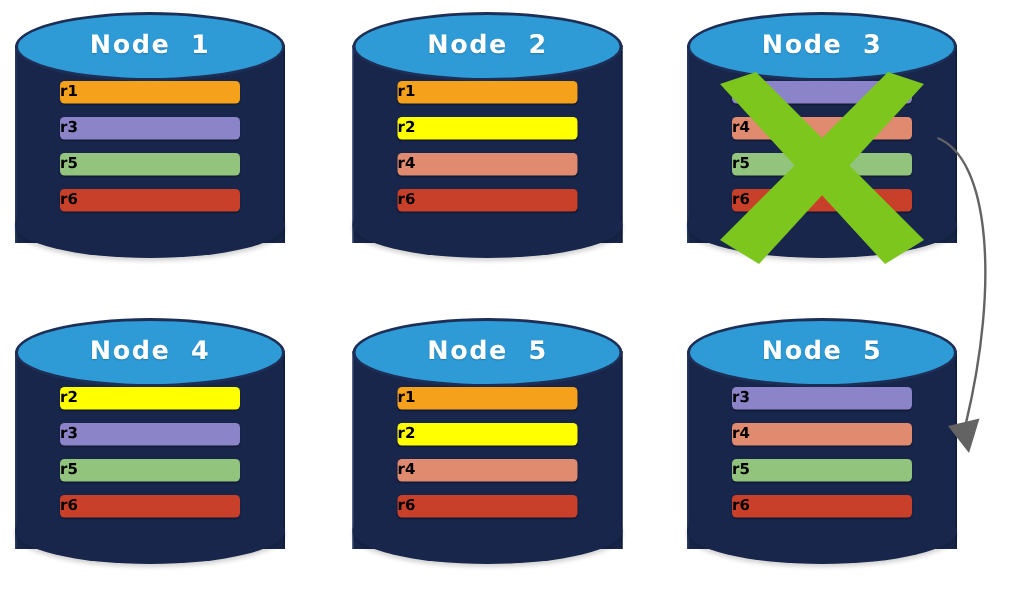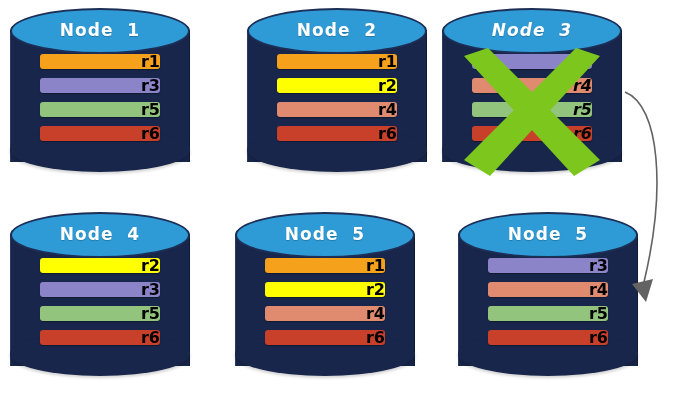--- a/index.html
+++ b/index.html
@@ -88,23 +88,23 @@
     left: 30px;
     top: 46px;
     width: 120px;
     z-index: 2;
   }
 
   .shard {
     height: 15px;
     margin-bottom: 9px;
     border-radius: 3px;
-    text-align: right;
+    text-align: left;
     line-height: 15px;
-    font-size: 16px;
+    font-size: 10px;
     font-weight: bold;
     color: #000000;
     box-shadow: 0 1px 1px rgba(0,0,0,0.35);
   }
 
   
   .fail-x {
     position: absolute;
     left: 0;
     top: 0;
@@ -135,34 +135,34 @@
     <div class="cyl-top"></div>
     <div class="node-label">Node  1</div>
     <div class="shards">
       <div class="shard" style="background: rgb(245, 161, 27);">r1</div>
       <div class="shard" style="background: rgb(140, 132, 200);">r3</div>
       <div class="shard" style="background: rgb(146, 196, 125);">r5</div>
       <div class="shard" style="background: rgb(201, 64, 42);">r6</div>
     </div>
   </div>
 
-  <div class="node" style="left:247px; top:8px;">
+  <div class="node" style="left:235px; top:8px;">
     <div class="cyl-body"></div>
     <div class="cyl-bottom"></div>
     <div class="cyl-top"></div>
     <div class="node-label">Node  2</div>
     <div class="shards">
       <div class="shard" style="background: rgb(245, 161, 27);">r1</div>
       <div class="shard" style="background: rgb(255, 255, 0);">r2</div>
       <div class="shard" style="background: rgb(224, 138, 112);">r4</div>
       <div class="shard" style="background: rgb(201, 64, 42);">r6</div>
     </div>
   </div>
 
-  <div class="node" style="left:442px; top:8px;font-style:italic;">
+  <div class="node" style="left:458px; top:8px;">
     <div class="cyl-body"></div>
     <div class="cyl-bottom"></div>
     <div class="cyl-top"></div>
     <div class="node-label">Node  3</div>
     <div class="shards">
       <div class="shard" style="background: rgb(140, 132, 200);">r3</div>
       <div class="shard" style="background: rgb(224, 138, 112);">r4</div>
       <div class="shard" style="background: rgb(146, 196, 125);">r5</div>
       <div class="shard" style="background: rgb(201, 64, 42);">r6</div>
     </div>

